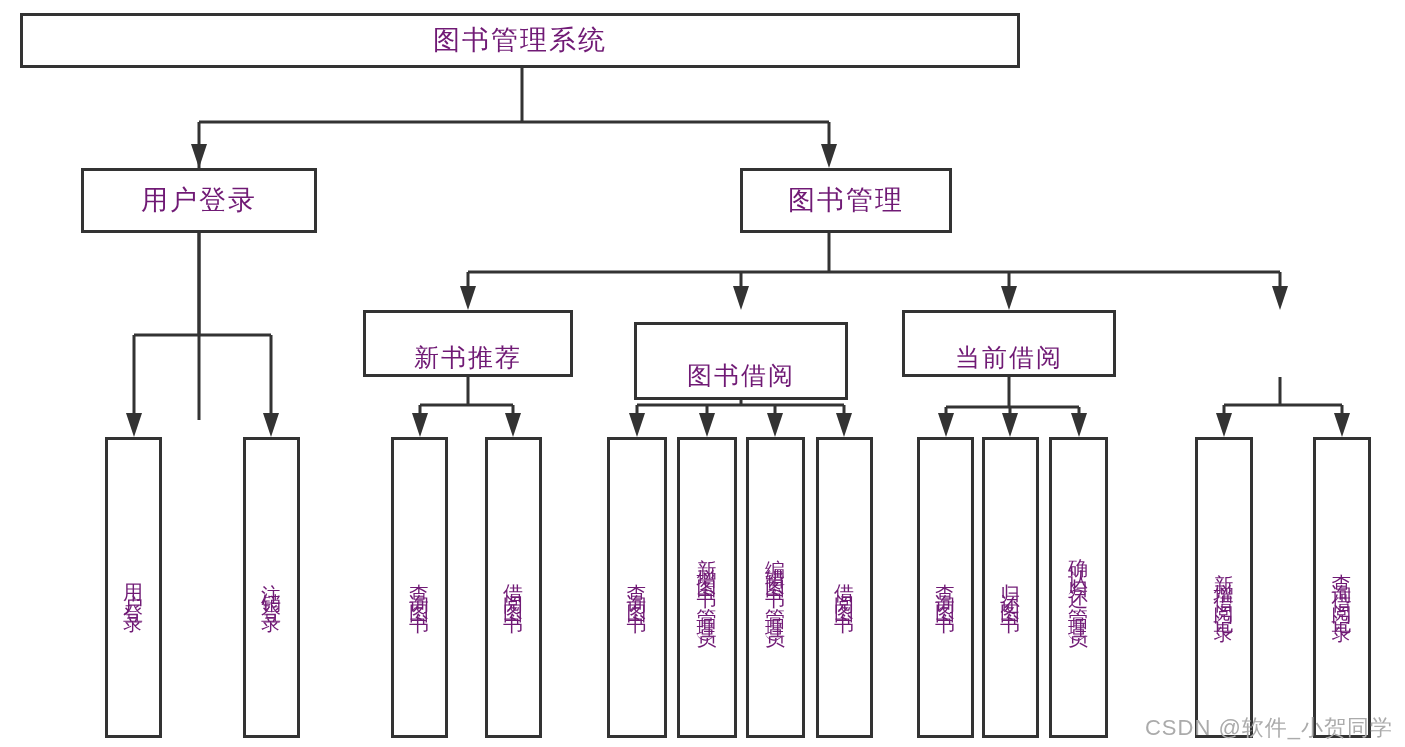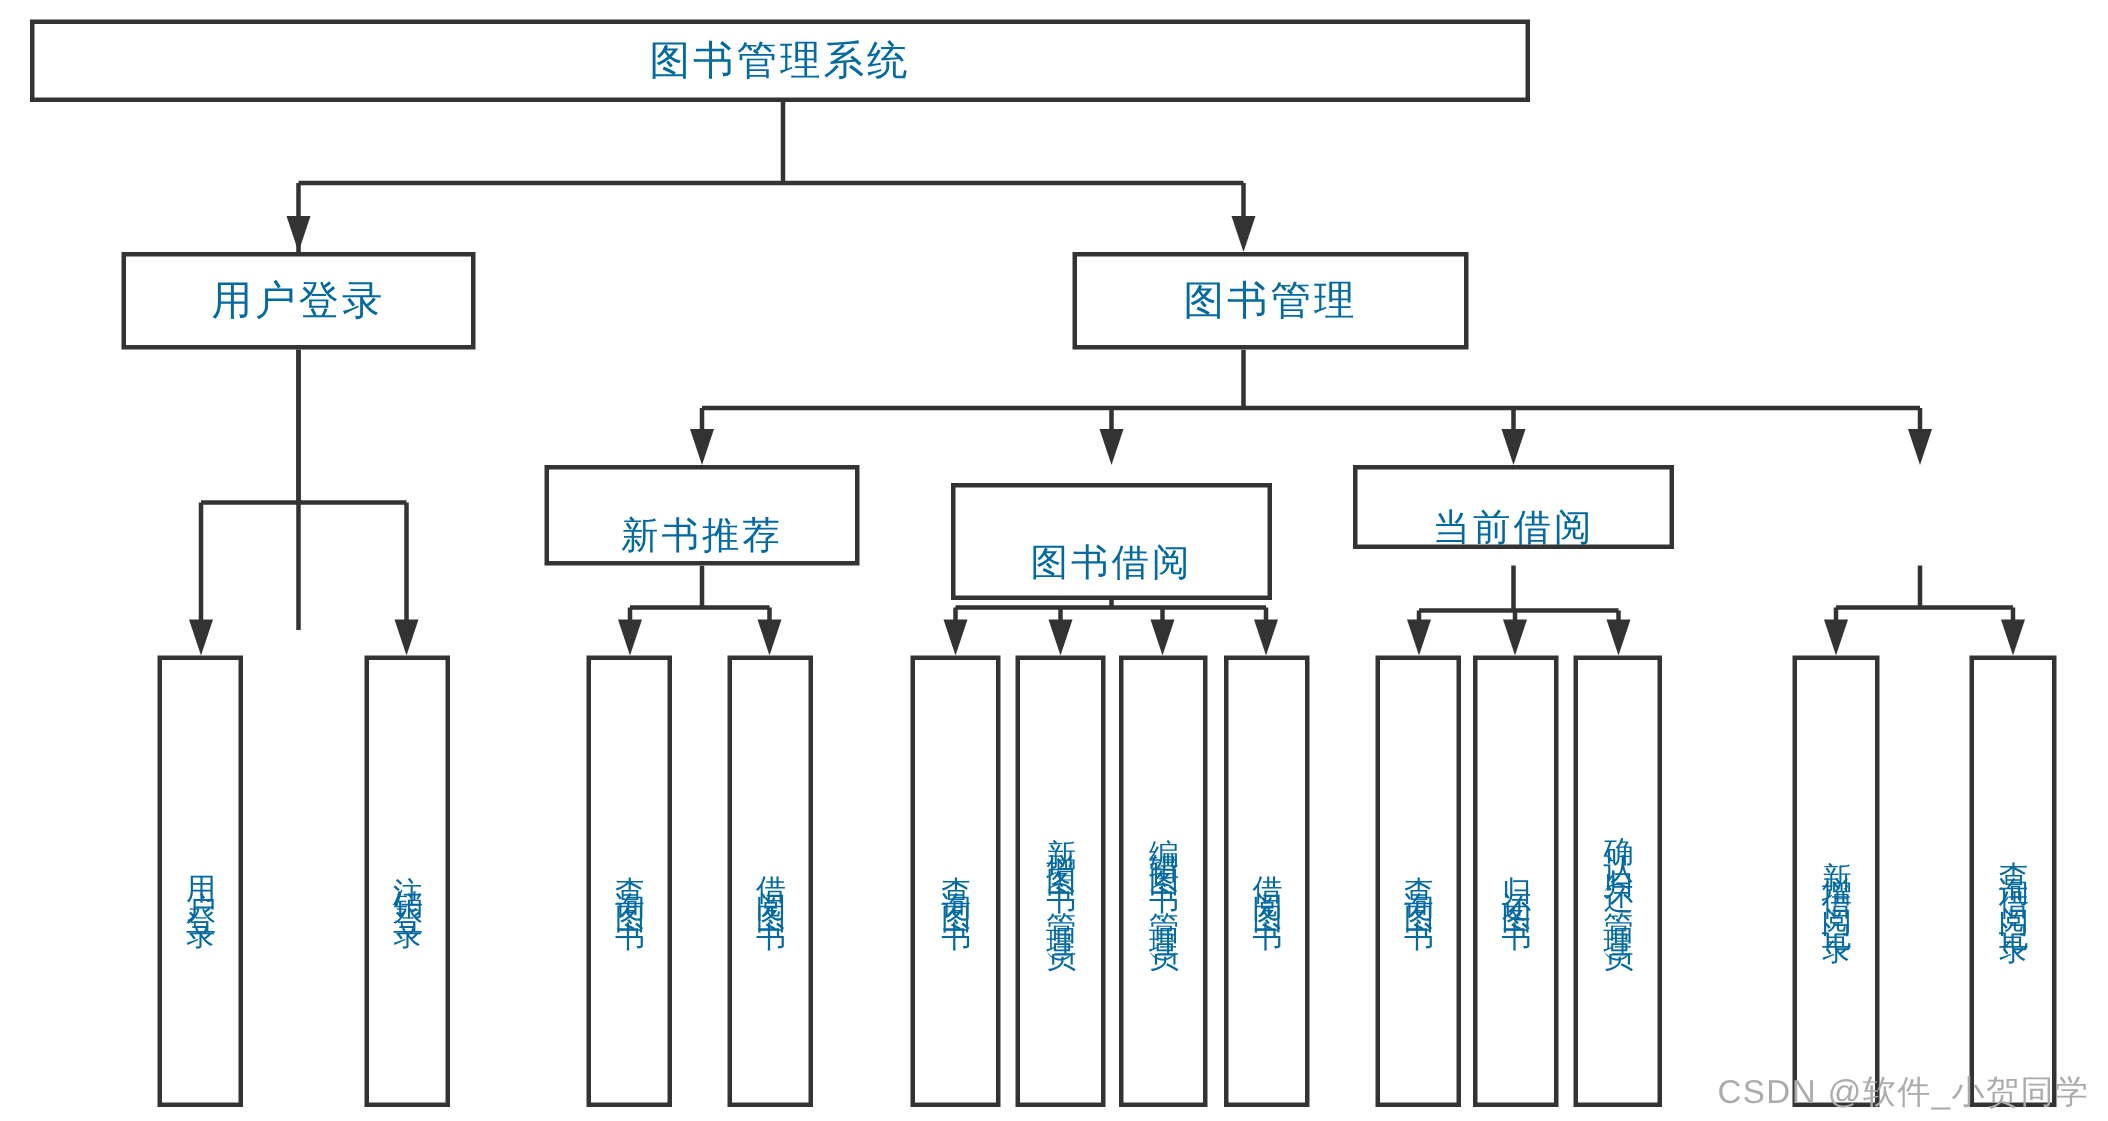--- a/index.html
+++ b/index.html
@@ -14,21 +14,21 @@
     position:absolute;left:0;top:0;z-index:0;
   }
   .node{
     position:absolute;
     box-sizing:border-box;
     background:#ffffff;
     border:3px solid #333333;
     display:flex;
     align-items:center;
     justify-content:center;
-    color:#0369a1;
+    color:#701a75;
     z-index:1;
   }
   .node.h span{
     font-size:27px;
     letter-spacing:2px;
     white-space:nowrap;
     line-height:1;
   }
   .node.h.l3 span{font-size:25px;margin-top:28px;}
   .node.v span{
@@ -108,31 +108,31 @@
     </g>
   </svg>
 
   <div class="node h" style="left:20px;top:13px;width:1000px;height:55px">
     <span>图书管理系统</span>
   </div>
 
   <div class="node h" style="left:81px;top:168px;width:236px;height:65px">
     <span>用户登录</span>
   </div>
-  <div class="node h" style="left:715px;top:168px;width:264px;height:65px">
+  <div class="node h" style="left:740px;top:168px;width:212px;height:65px">
     <span>图书管理</span>
   </div>
 
   <div class="node h l3" style="left:363px;top:310px;width:210px;height:67px">
     <span>新书推荐</span>
   </div>
   <div class="node h l3" style="left:634px;top:322px;width:214px;height:78px">
     <span>图书借阅</span>
   </div>
-  <div class="node h l3" style="left:902px;top:310px;width:214px;height:56px">
+  <div class="node h l3" style="left:902px;top:310px;width:214px;height:67px">
     <span>当前借阅</span>
   </div>
 
   <div class="node v" style="left:105px;top:437px;width:57px;height:301px">
     <span>用户登录</span>
   </div>
   <div class="node v" style="left:243px;top:437px;width:57px;height:301px">
     <span>注销登录</span>
   </div>
 

